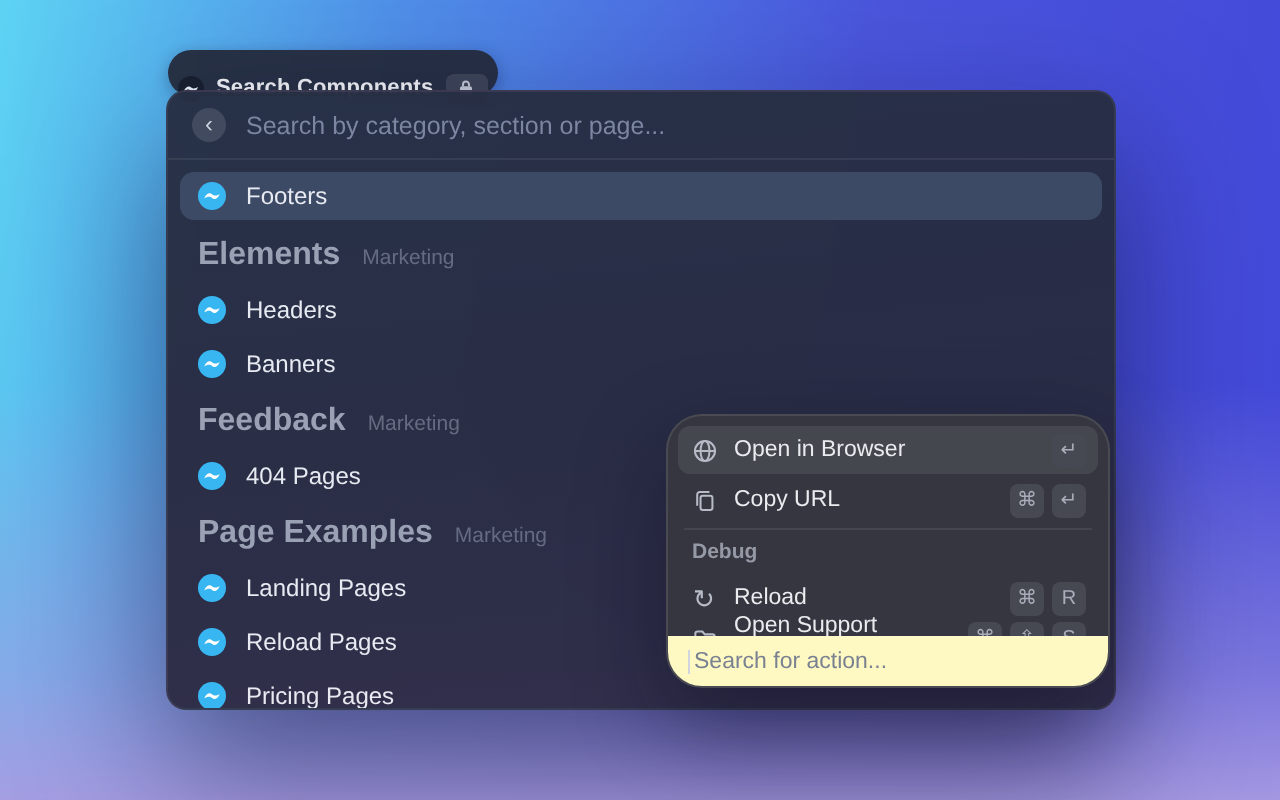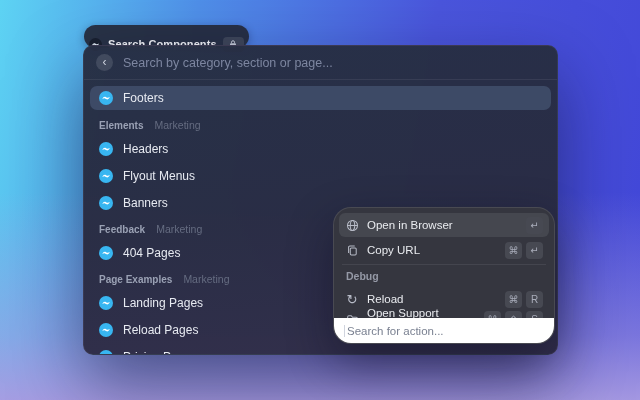--- a/index.html
+++ b/index.html
@@ -50,21 +50,21 @@
   .win-divider{ height:1px; background:rgba(255,255,255,.07); }
 
   .list{ position:absolute; left:0; right:0; top:34px; bottom:0; padding:6px 6px 0; overflow:hidden; }
   .row{
     display:flex; align-items:center; gap:10px; height:23px; padding:0 9px;
     border-radius:7px; color:#e7eaf1; font-size:12px; cursor:pointer; margin-bottom:4px;
   }
   .row.selected{ background:#3d4a66; height:24px; }
   .item-icon{ width:14px; height:14px; flex:none; display:flex; }
   .sec{ display:flex; gap:11px; align-items:baseline; margin:9px 9px 6px; }
-  .sec .t{ color:#9aa1b4; font-size:10px; font-weight:700; }
+  .sec .t{ color:#9aa1b4; font-size:16px; font-weight:700; }
   .sec .s{ color:#656c81; font-size:10.5px; font-weight:400; }
 
   
   .actions{
     position:absolute; left:333px; top:207px; width:222px; height:137px;
     border-radius:18px; overflow:hidden;
     background:#35363f;
     border:1px solid rgba(255,255,255,.1);
     box-shadow:0 18px 45px rgba(10,10,30,.45);
   }
@@ -79,21 +79,21 @@
   .keys{ margin-left:auto; display:flex; gap:4px; }
   .key{
     min-width:17px; height:17px; padding:0 3px; border-radius:4px;
     background:#474952; color:#a9adba; font-size:10px;
     display:flex; align-items:center; justify-content:center;
   }
   .a-divider{ position:absolute; left:8px; right:8px; top:56px; height:1px; background:rgba(255,255,255,.08); }
   .a-header{ position:absolute; left:12px; top:62px; color:#9599a6; font-size:10.5px; font-weight:600; }
   .a-footer{
     position:absolute; left:0; right:0; bottom:0; height:25px; z-index:3;
-    background:#ffffff; border-top:1px solid rgba(255,255,255,.1);
+    background:#fef9c3; border-top:1px solid rgba(255,255,255,.1);
     display:flex; align-items:center; padding:0 10px;
   }
   .caret{ width:1px; height:12px; background:#d0d4de; }
   .a-footer .ph{ color:#7a8191; font-size:11.5px; margin-left:2px; }
 
   svg{ display:block; }
 </style>
 </head>
 <body>
 
@@ -152,29 +152,20 @@
         </span>
         <span>Headers</span>
       </div>
       <div class="row">
         <span class="item-icon">
           <svg viewBox="0 0 20 20" width="14" height="14">
               <circle cx="10" cy="10" r="10" fill="#38b6f1"></circle>
               <path d="M4.5 11.6c1.2-2.9 3-4 4.6-3.4.9.3 1.3 1 2.2 1.3 1.1.4 2.7-.1 4.2-1-1.2 2.9-3 4-4.6 3.4-.9-.3-1.3-1-2.2-1.3-1.1-.4-2.7.1-4.2 1z" fill="#fff"></path>
             </svg>
         </span>
-        <span>Flyout Menus</span>
-      </div>
-      <div class="row">
-        <span class="item-icon">
-          <svg viewBox="0 0 20 20" width="14" height="14">
-              <circle cx="10" cy="10" r="10" fill="#38b6f1"></circle>
-              <path d="M4.5 11.6c1.2-2.9 3-4 4.6-3.4.9.3 1.3 1 2.2 1.3 1.1.4 2.7-.1 4.2-1-1.2 2.9-3 4-4.6 3.4-.9-.3-1.3-1-2.2-1.3-1.1-.4-2.7.1-4.2 1z" fill="#fff"></path>
-            </svg>
-        </span>
         <span>Banners</span>
       </div>
 
       <div class="sec">
         <span class="t">Feedback</span>
         <span class="s">Marketing</span>
       </div>
 
       <div class="row">
         <span class="item-icon">

